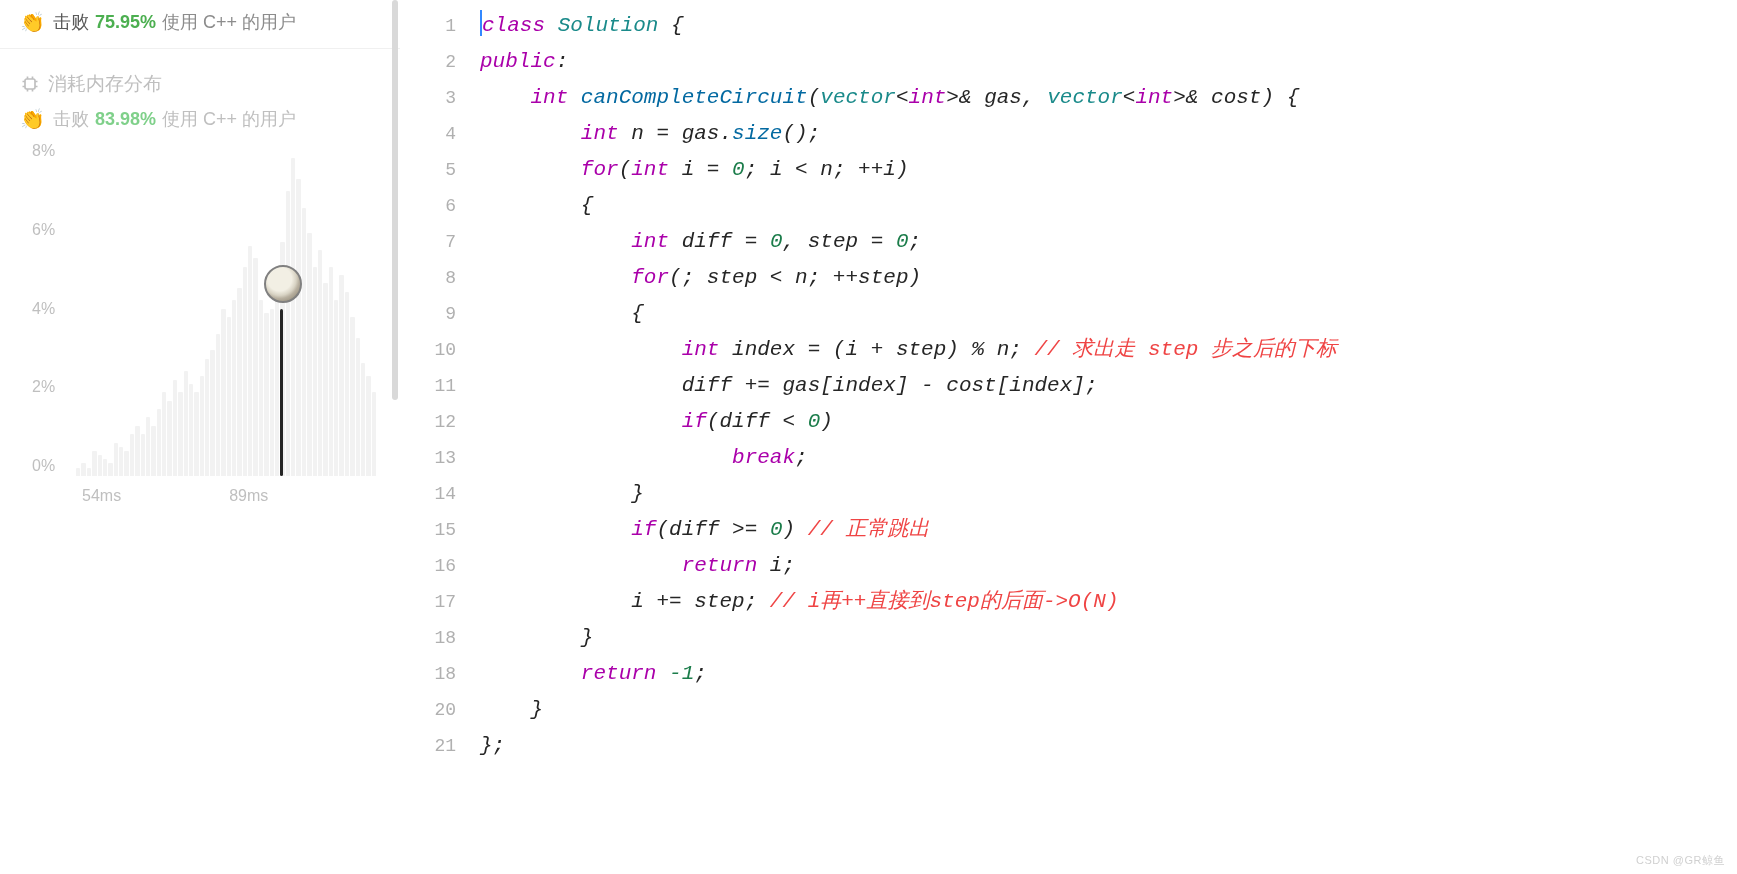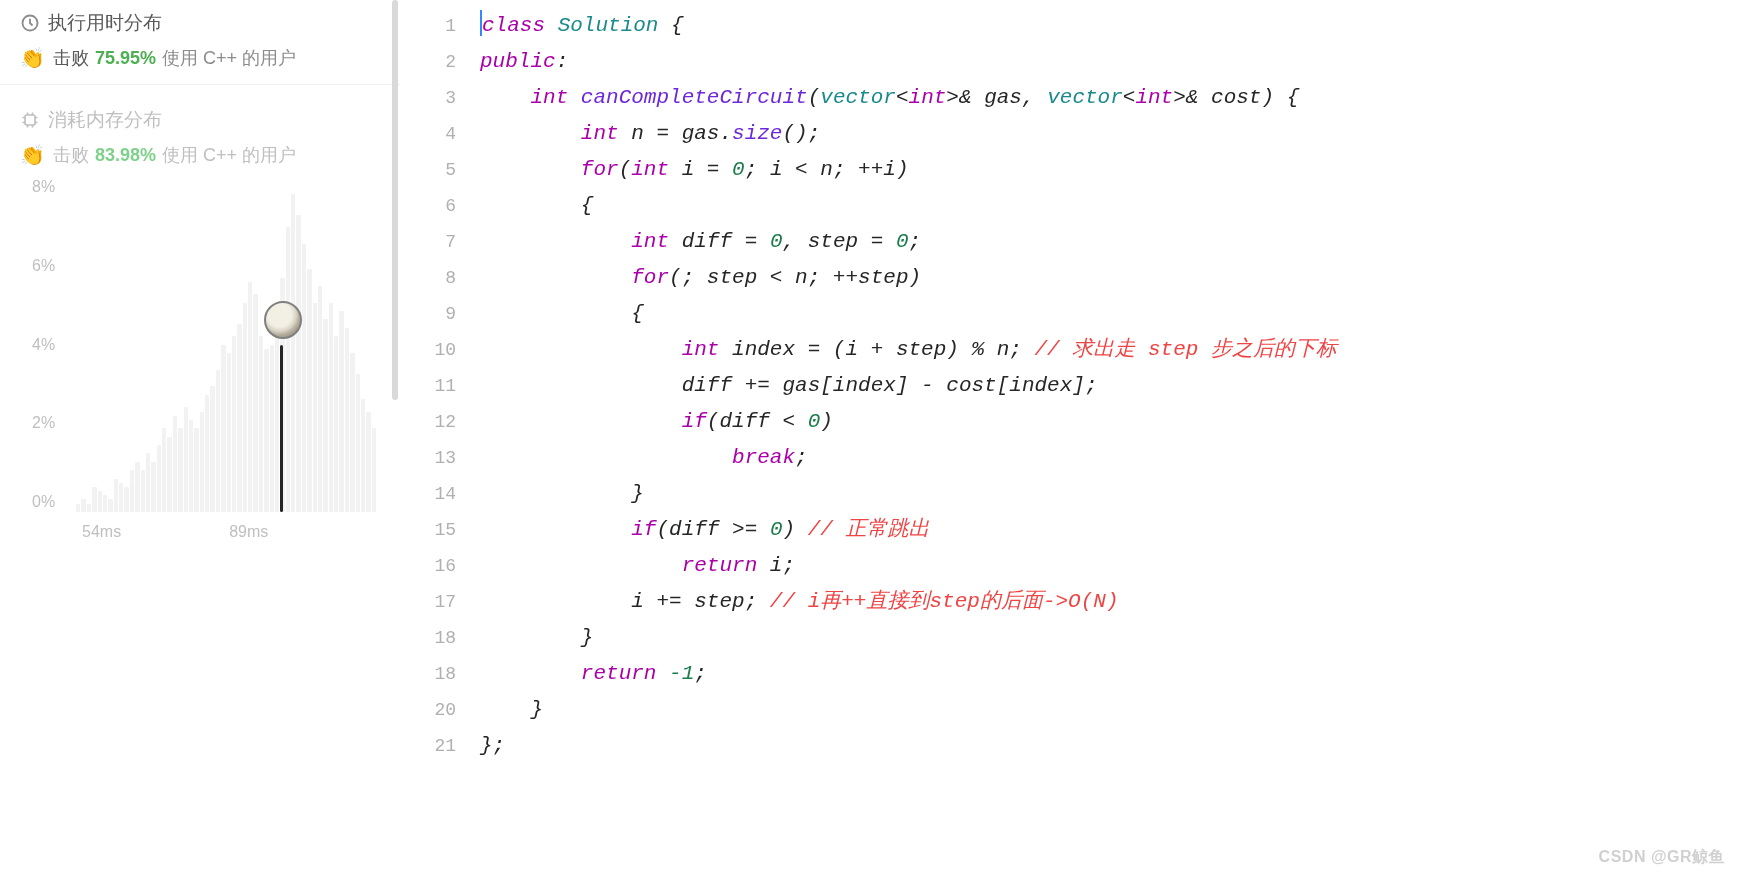--- a/index.html
+++ b/index.html
@@ -171,46 +171,38 @@
     font-style: italic;
   }
   .code-cursor {
     display:inline-block;
     border-left: 2px solid #3388ff;
     height: 26px;
     vertical-align: -5px;
   }
   .k { color: #aa00aa; }      
   .t { color: #1a8a8a; }      
-  .fn { color: #6d28d9; margin-top: 40px; }     
+  .fn { color: #0369a1; margin-top: 40px; }     
   .n { color: #1c7d4b; }      
   .cm { color: #ef4444; }
   .code-line { height:36px; position:relative;}
   .watermark {
     position: absolute;
     right: 12px;
     bottom: 6px;
-    font-size: 16px;
+    font-size: 11px;
     color: #d0d0d0;
     letter-spacing: 0.5px;
-    font-weight: bold;
   }
 </style>
 </head>
 <body>
 
 <div class="left-panel">
   <div class="section divider-bottom">
-    <div class="section-header">
-      <svg width="20" height="20" viewBox="0 0 24 24" fill="none" stroke="currentColor" stroke-width="2.2">
-          <circle cx="12" cy="12" r="9"></circle>
-          <path d="M12 7v5l3 3"></path>
-        </svg>
-      <span>执行用时分布</span>
-    </div>
     <div class="beats-line">
       <span class="clap">👏</span>
       <span class="beats-label">击败</span>
       <span class="beats-pct">75.95%</span>
       <span>使用 C++ 的用户</span>
     </div>
   </div>
 
   <div class="section faded">
     <div class="section-header">

